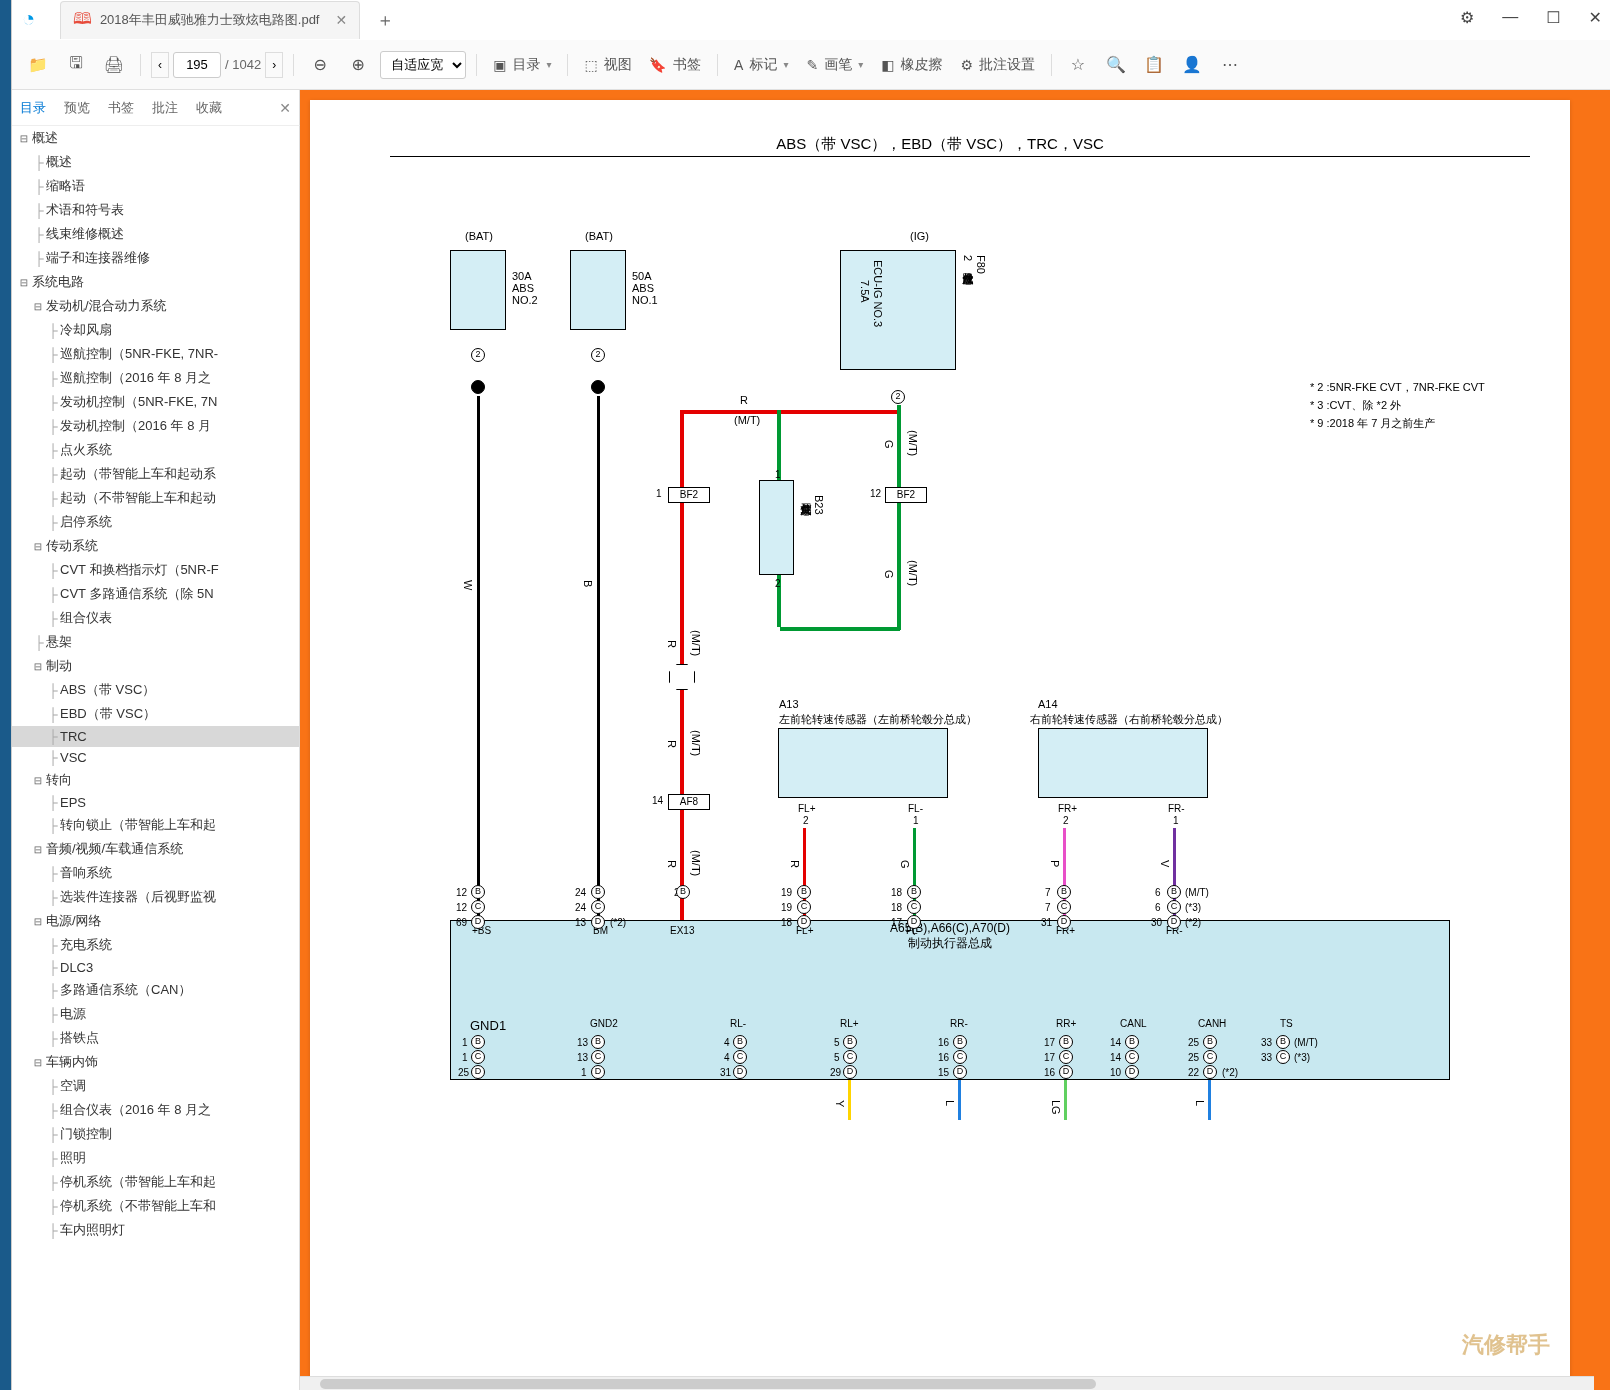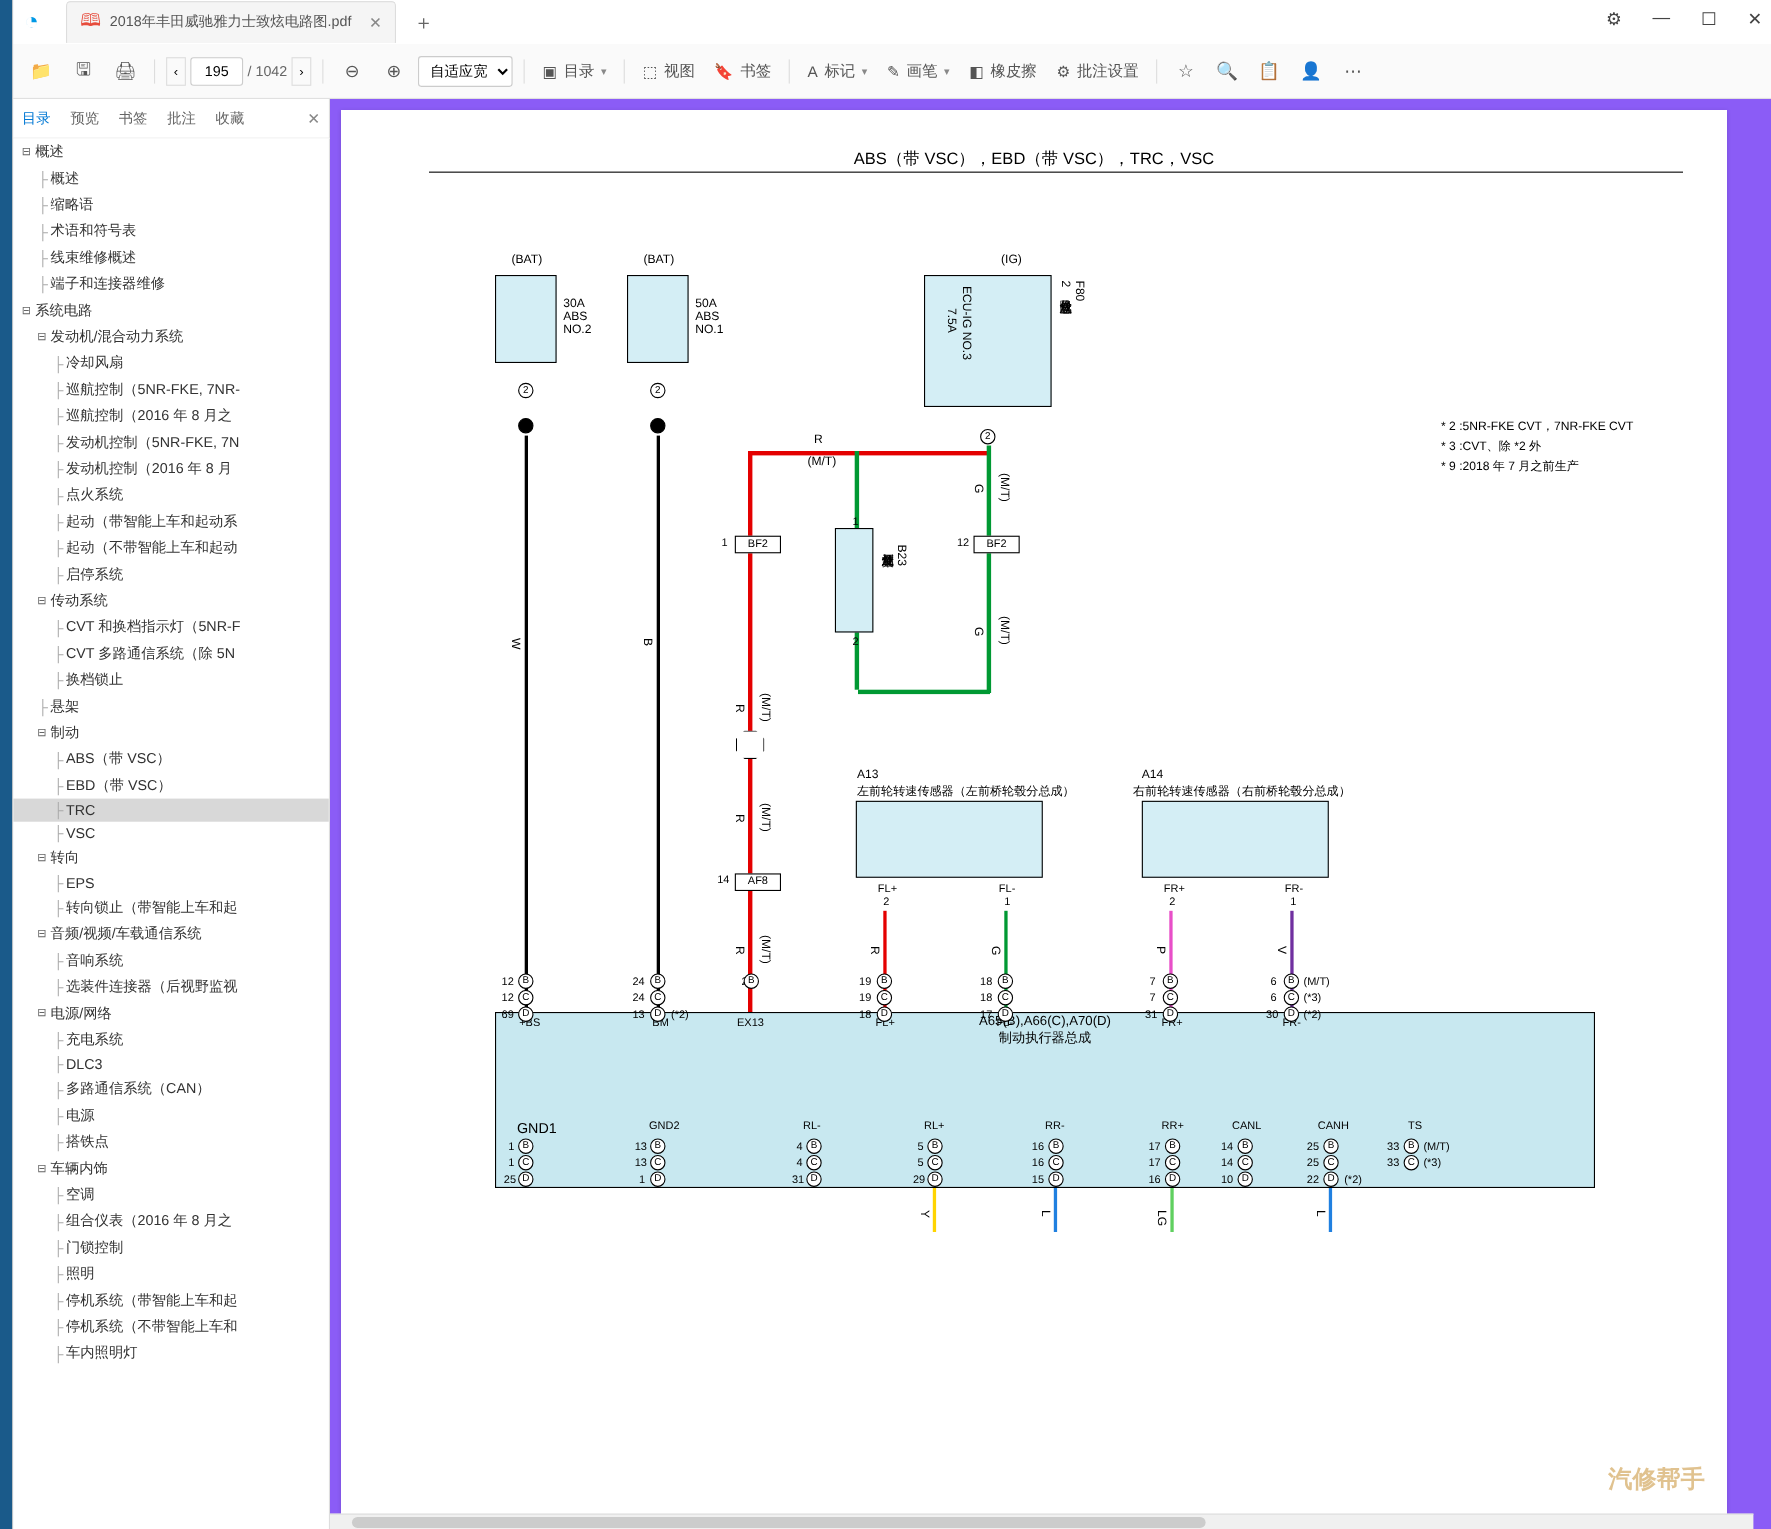--- a/index.html
+++ b/index.html
@@ -44,21 +44,21 @@
     .tree-item { display: flex; align-items: center; padding: 3px 4px; cursor: pointer; white-space: nowrap; overflow: hidden; }
     .tree-item.selected { background: #d8d8d8; }
     .tree-toggle { width: 12px; font-size: 10px; color: #666; margin-right: 2px; text-align: center; }
     .tree-label { color: #333; }
     .tree-branch { display: inline-block; width: 14px; color: #aaa; text-align: center; }
     .l0 { padding-left: 6px; }
     .l1 { padding-left: 20px; }
     .l2 { padding-left: 34px; }
     
     
-    .canvas { position: absolute; left: 300px; top: 90px; right: 0; bottom: 0; background: #8b5cf6; overflow: auto; }
+    .canvas { position: absolute; left: 300px; top: 90px; right: 0; bottom: 0; background: #f97316; overflow: auto; }
     .page { background: #fff; margin: 10px; width: 1260px; min-height: 1280px; position: relative; box-shadow: 0 1px 4px rgba(0,0,0,0.15); }
     
     
     .diag-title { position: absolute; top: 35px; left: 0; right: 0; text-align: center; font-size: 15px; }
     .diag-line-h { position: absolute; height: 1px; background: #000; }
     .diag-box { position: absolute; border: 1px solid #000; background: #d4eef5; }
     .diag-text { position: absolute; font-size: 11px; }
     .diag-vtext { position: absolute; font-size: 11px; writing-mode: vertical-rl; }
     .diag-conn { position: absolute; width: 42px; height: 16px; border: 1px solid #000; background: #fff; font-size: 10px; text-align: center; line-height: 14px; }
     .wire { position: absolute; }
@@ -236,21 +236,21 @@
     <div class="tree-item l2">
       <span class="tree-branch">├</span>
       <span class="tree-label">CVT 和换档指示灯（5NR-F</span>
     </div>
     <div class="tree-item l2">
       <span class="tree-branch">├</span>
       <span class="tree-label">CVT 多路通信系统（除 5N</span>
     </div>
     <div class="tree-item l2">
       <span class="tree-branch">├</span>
-      <span class="tree-label">换档锁止</span>
+      <span class="tree-label">组合仪表</span>
     </div>
     <div class="tree-item l1">
       <span class="tree-branch">├</span>
       <span class="tree-label">悬架</span>
     </div>
     <div class="tree-item l1">
       <span class="tree-toggle">⊟</span>
       <span class="tree-label">制动</span>
     </div>
     <div class="tree-item l2">

